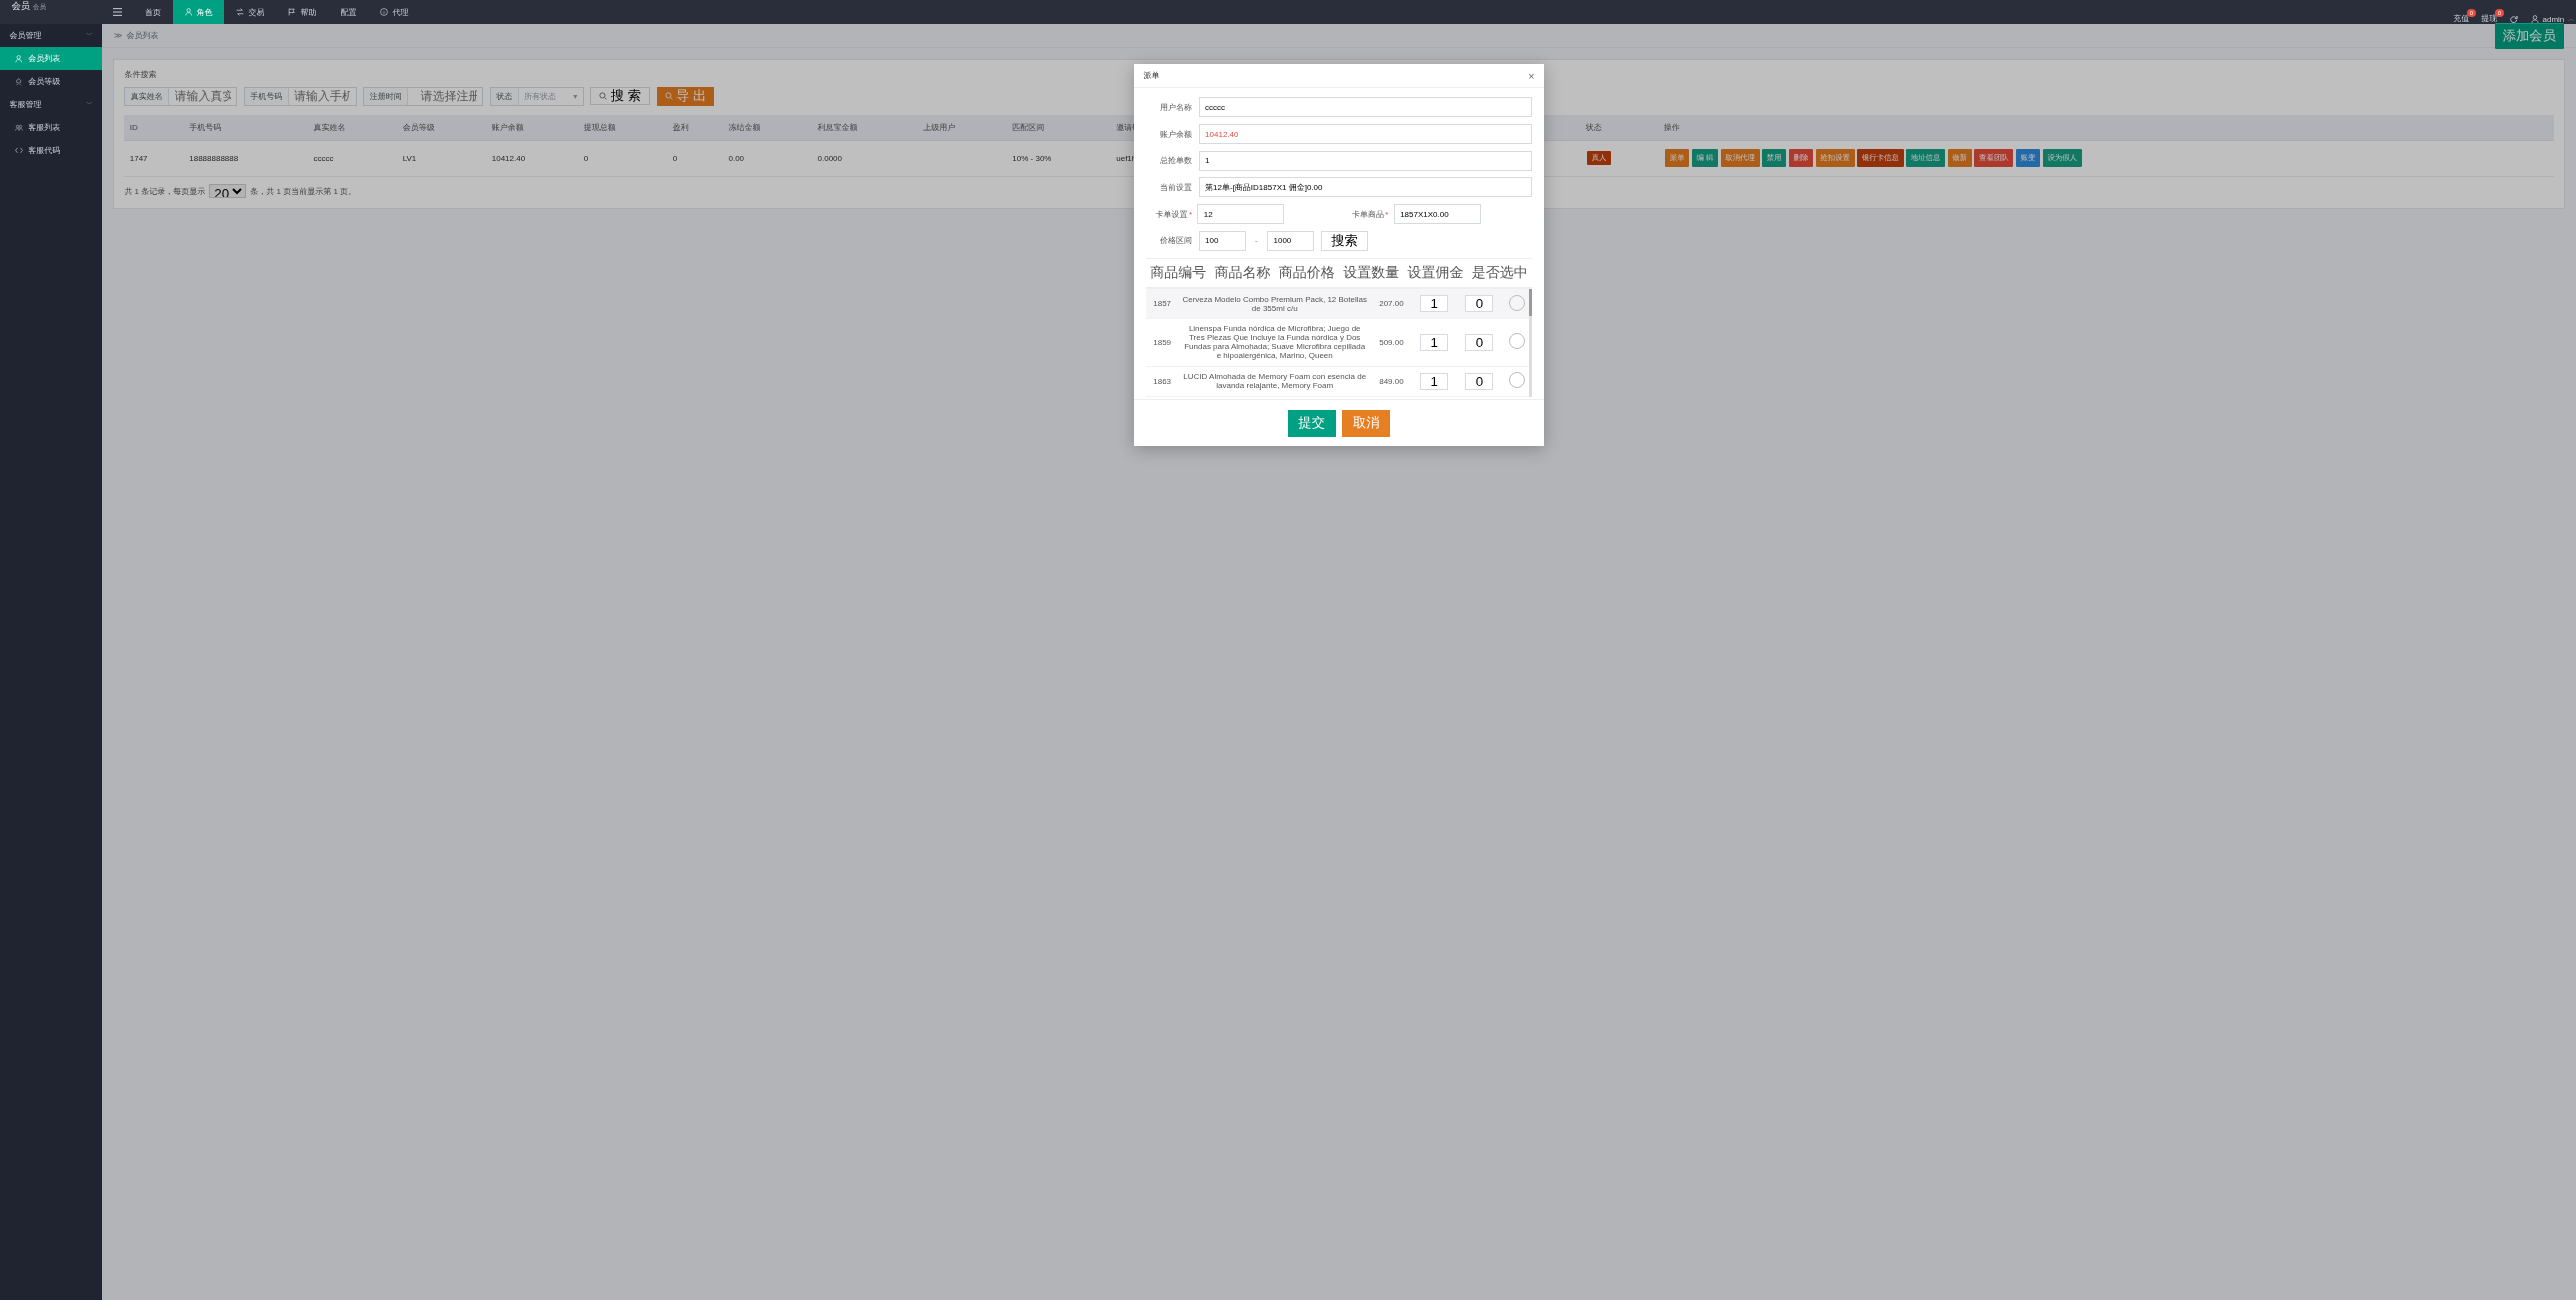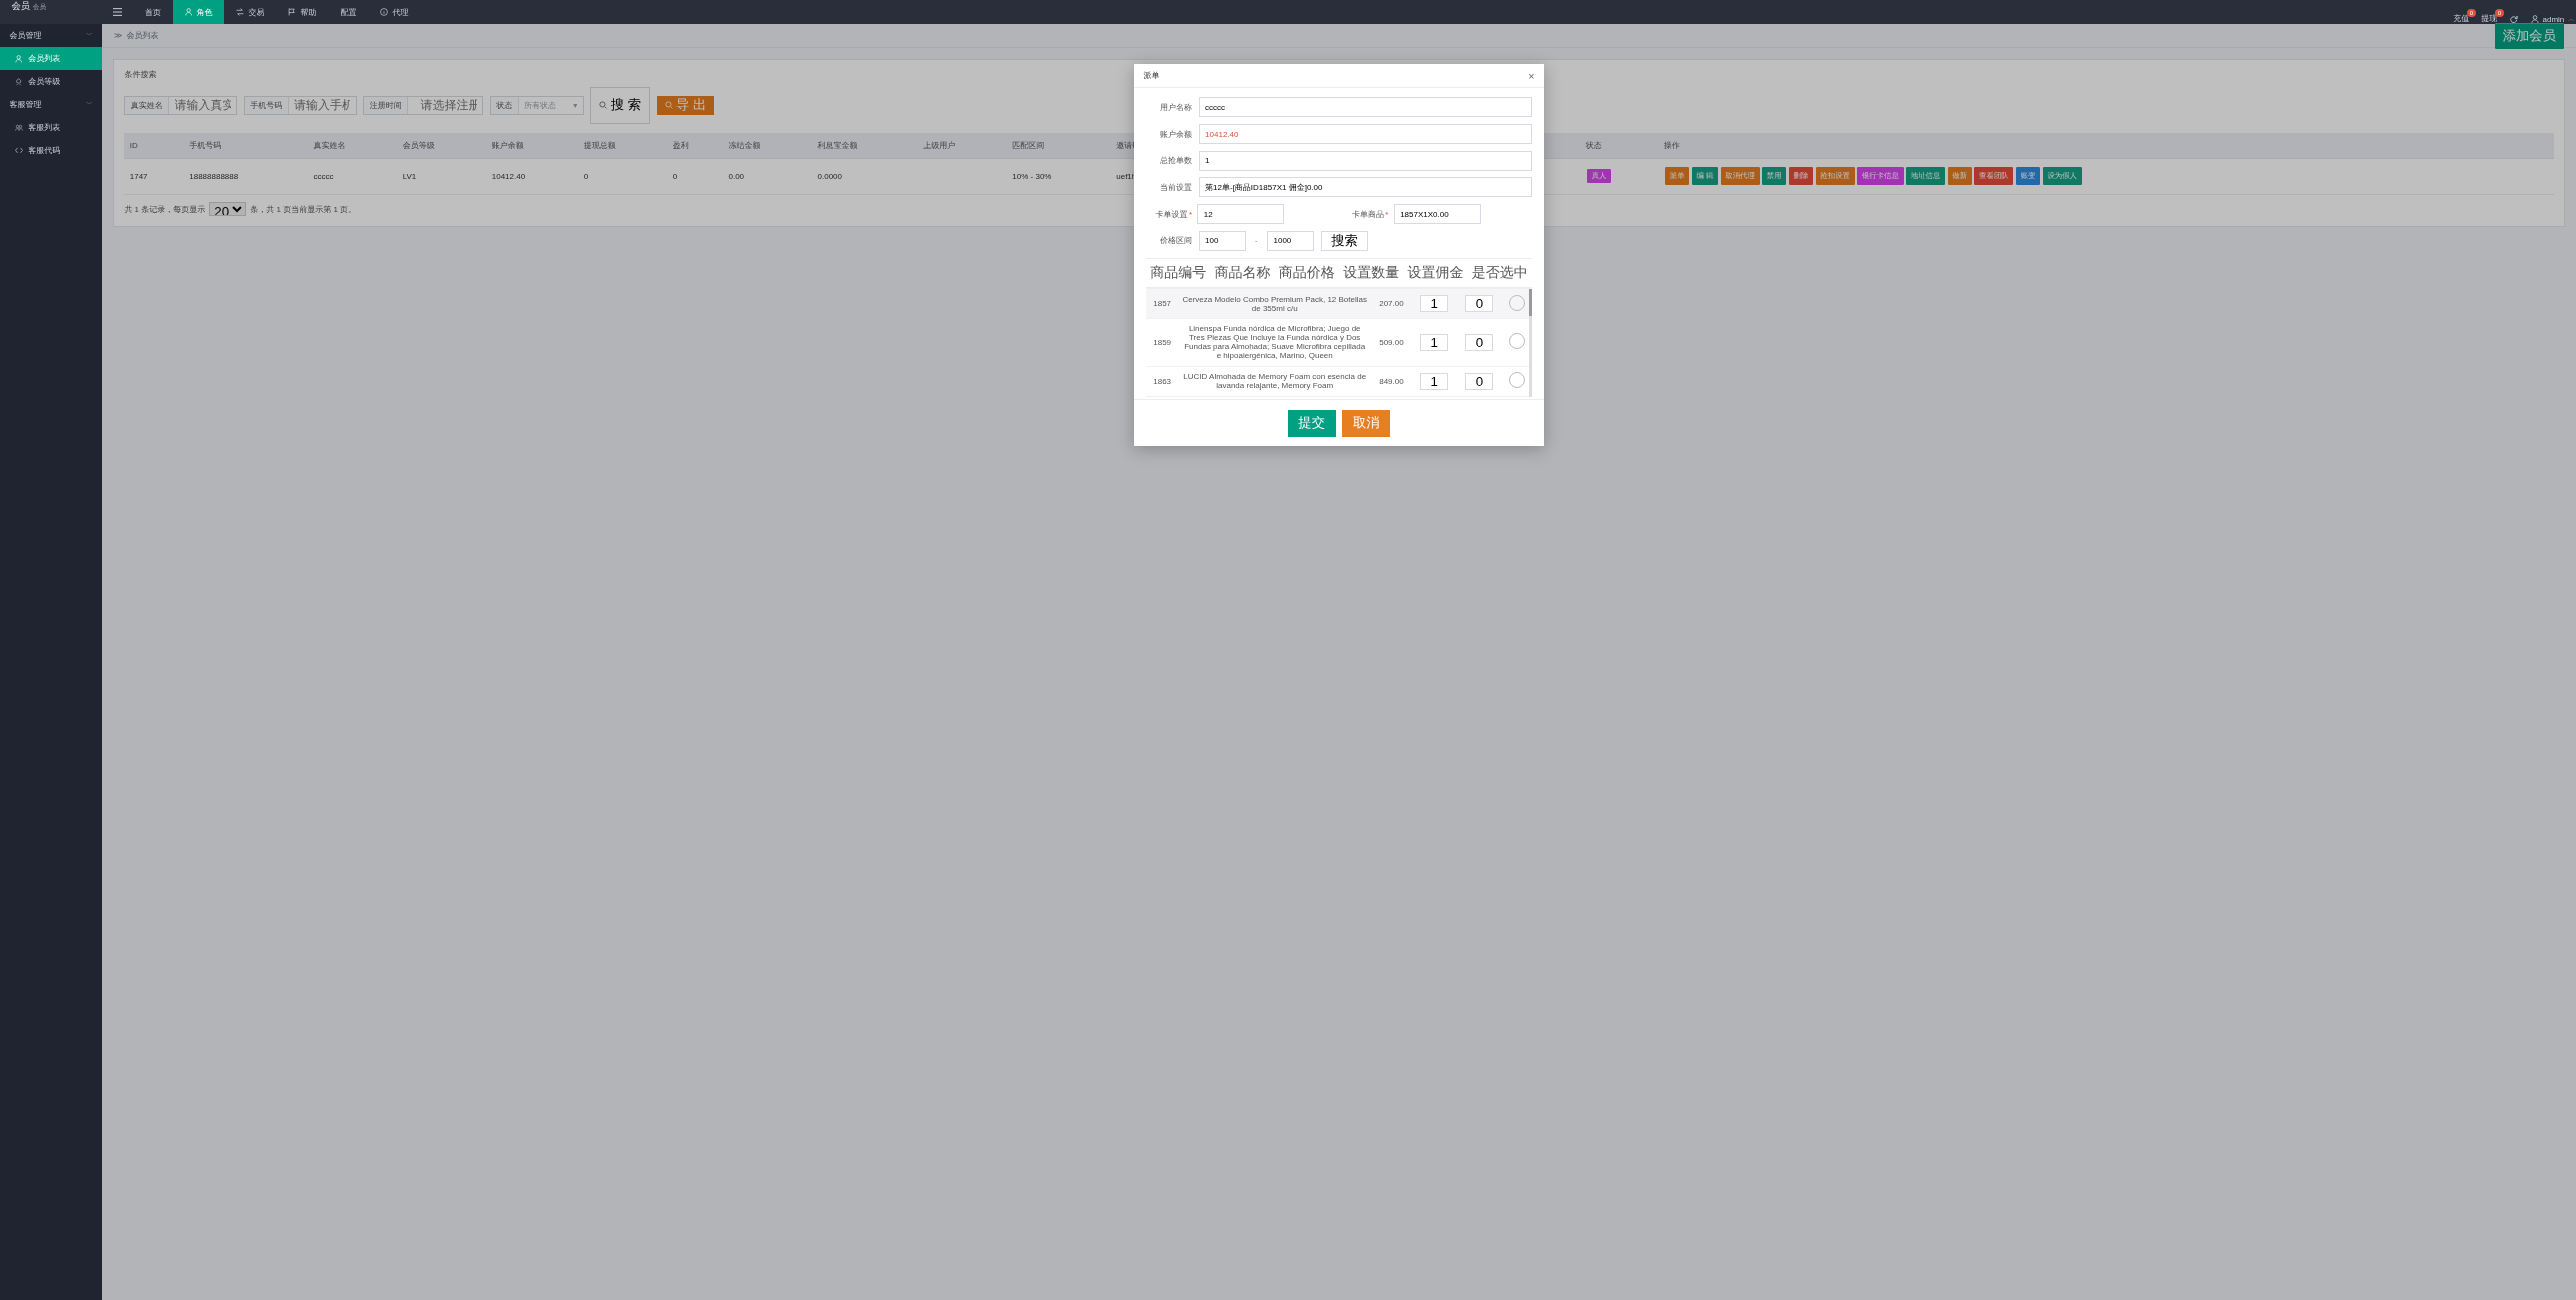--- a/index.html
+++ b/index.html
@@ -29,28 +29,28 @@
 .btn-add { background:#00a083; color:#fff; border:none; padding:4px 8px; border-radius:1.3px; cursor:pointer; }
 .content-pad { padding:10.7px; }
 .card { background:#fff; border:0.7px solid #e3e5ec; }
 .card-inner { padding:9.4px 10.7px; }
 .search-title { color:#555; margin-bottom:6.7px;}
 .search-row { display:flex; gap:6.7px; align-items:center; flex-wrap:wrap; }
 .field { display:flex; align-items:center; border:0.7px solid #d6dae1; height:19px; background:#fff; }
 .field .lbl { padding:0 5.4px; color:#555; border-right:0.7px solid #e3e5ec; height:100%; display:flex; align-items:center; background:#fafbfc;}
 .field input, .field select { border:none; outline:none; height:100%; padding:0 5.4px; font-size:12px; background:transparent; }
 .w-name input{ width:67px;} .w-phone input{width:67px;} .w-time input{width:67px;margin-left:7px;} .w-state .sel{width:64px; display:flex; align-items:center; justify-content:space-between; padding:0 5.4px; color:#9aa0aa; cursor:pointer;}
-.btn-outline { height:37px; border:0.7px solid #d6dae1; background:#fff; padding:0 8px; display:flex; align-items:center; gap:3.4px; cursor:pointer;}
+.btn-outline { height:18px; border:0.7px solid #d6dae1; background:#fff; padding:0 8px; display:flex; align-items:center; gap:3.4px; cursor:pointer;}
 .btn-orange { height:19px; background:#e67e22; color:#fff; border:none; padding:0 8px; display:flex; align-items:center; gap:3.4px; cursor:pointer;}
 .tbl-wrap { margin-top:9.4px; }
 table.tbl { width:100%; border-collapse:collapse; }
 .tbl th { text-align:left; font-weight:400; color:#555; padding:6.7px 5.4px; background:#eceef4; font-size:8px; border-bottom:0.7px solid #e0e3ea;}
 .tbl td { padding:8px 5.4px; font-size:8px; border-bottom:0.7px solid #e8ebf0; vertical-align:middle;}
 .tag { display:inline-block; padding:2px 4.7px; border-radius:1.3px; color:#fff; font-size:7.4px; margin:0.7px 1.3px; cursor:pointer; white-space:nowrap;}
-.t-blue{background:#d946ef;} .t-orange{background:#e67e22;} .t-green{background:#16a085;} .t-red{background:#e74c3c;} .t-primary{background:#2f8ce1;}
+.t-blue{background:#c2410c;} .t-orange{background:#e67e22;} .t-green{background:#16a085;} .t-red{background:#e74c3c;} .t-primary{background:#2f8ce1;}
 .pager { margin-top:6.7px; color:#555; display:flex; align-items:center; gap:4px;}
 .pager select { border:0.7px solid #ccc; height:14.8px;}
 .overlay { position:absolute; inset:0; background:rgba(0,0,0,0.25); display:flex; align-items:flex-start; justify-content:center; }
 .modal { width:410px; background:#fff; margin-top:40px; box-shadow:0 2.7px 16px rgba(0,0,0,0.25); display:flex; flex-direction:column;}
 .modal-head { height:24px; display:flex; align-items:center; justify-content:space-between; padding:0 9.4px; border-bottom:0.7px solid #eee;}
 .modal-body { padding:9.4px 12px 2.7px; }
 .m-row { display:flex; align-items:center; margin-bottom:6.7px; gap:6.7px;}
 .m-row .mlbl { width:46px; text-align:right; color:#555; font-size:8px;}
 .m-row .req { color:#e74c3c; margin-left:1.3px;}
 .m-row .minput { flex:1; }

